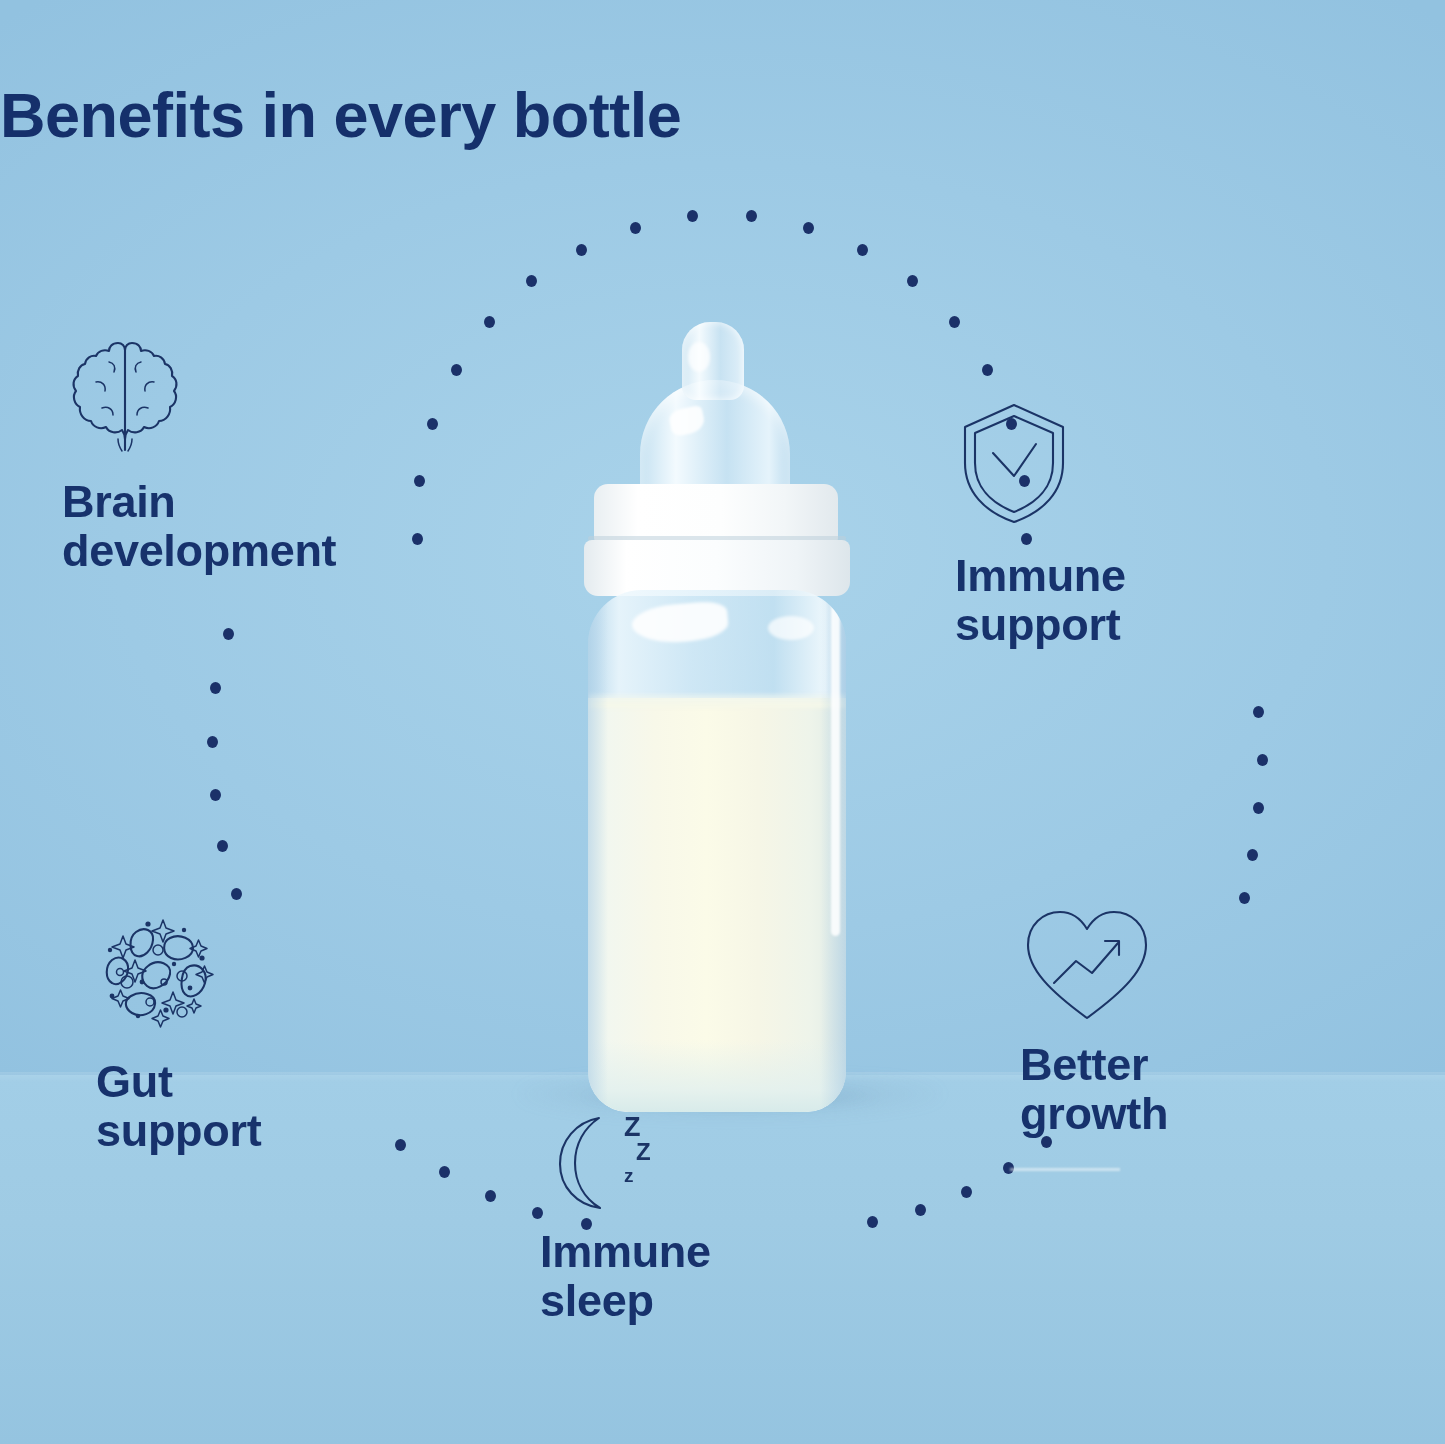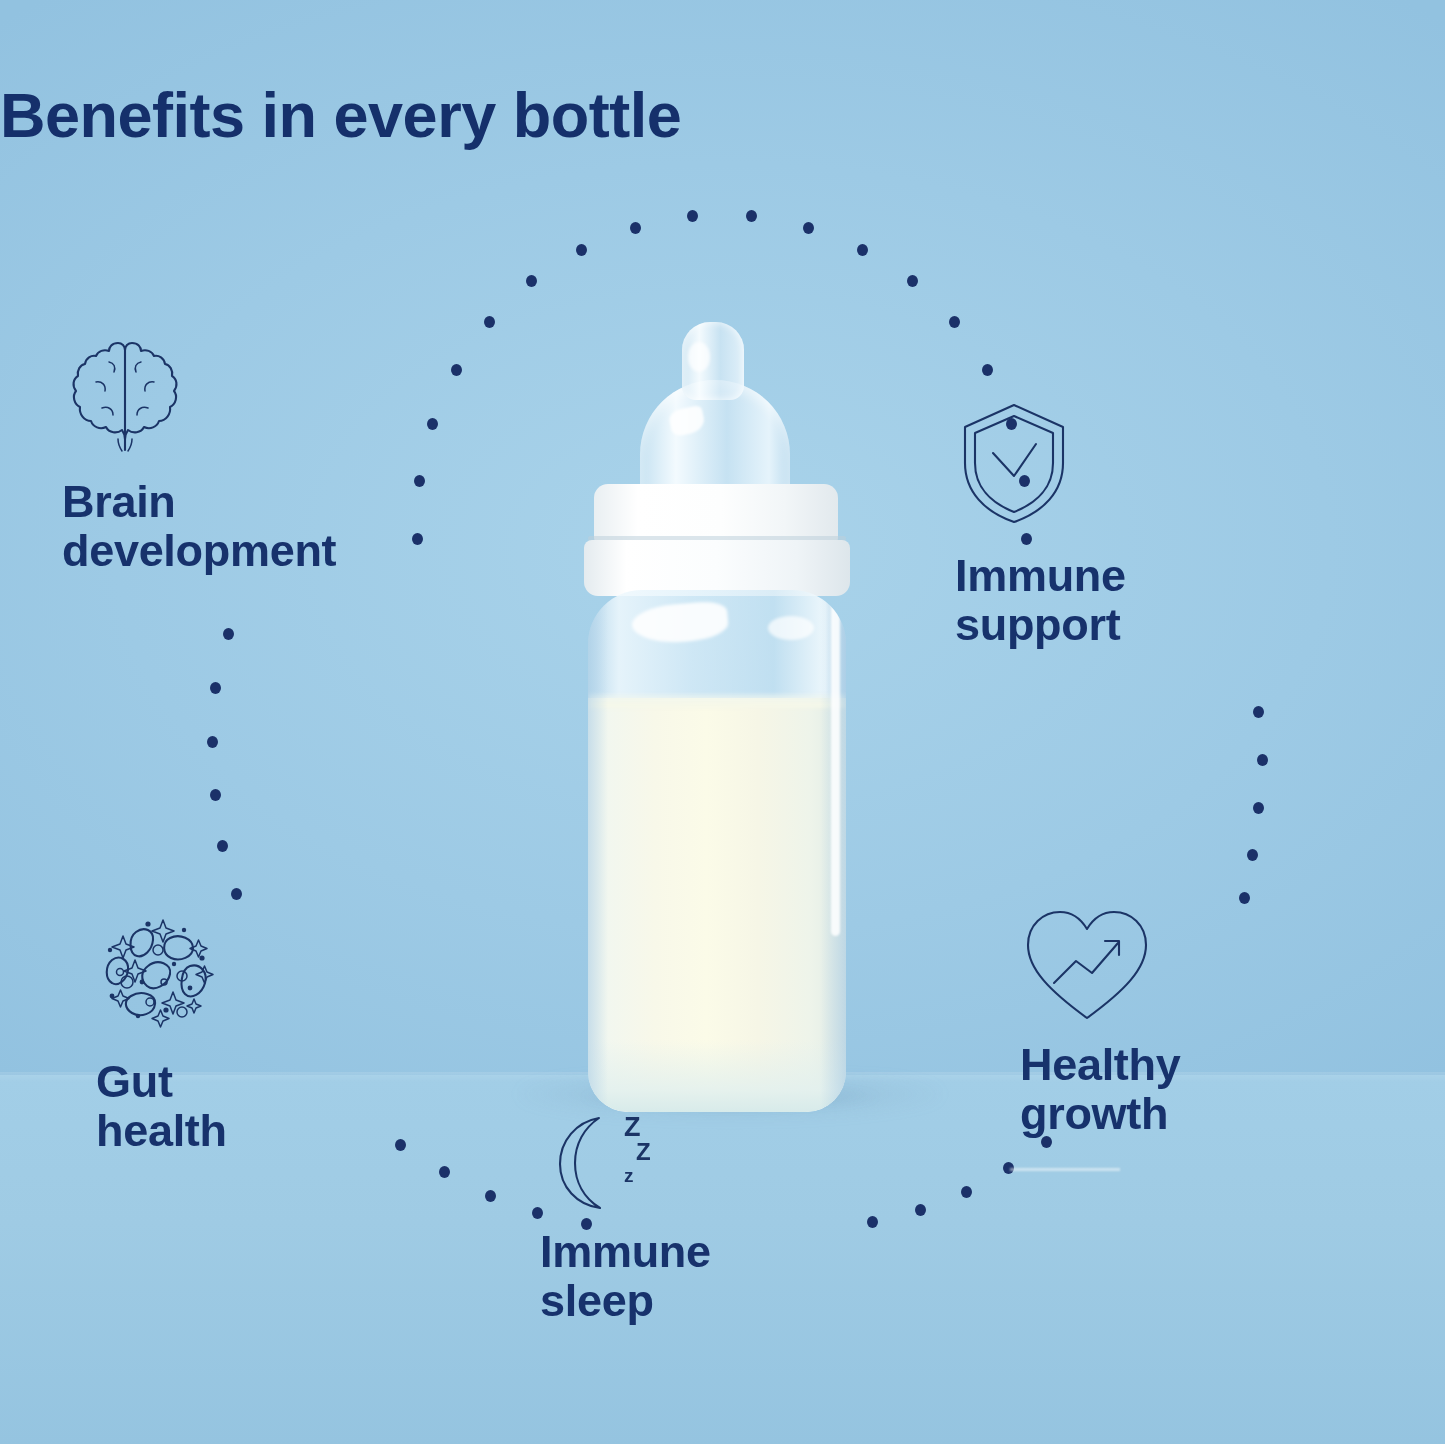--- a/index.html
+++ b/index.html
@@ -358,32 +358,32 @@
         <circle class="dotfill" cx="94" cy="80" r="2.4"></circle>
         <circle class="dotfill" cx="70" cy="102" r="2.6"></circle>
         <circle class="dotfill" cx="42" cy="108" r="2.2"></circle>
         <circle class="dotfill" cx="16" cy="88" r="2.4"></circle>
         <circle class="dotfill" cx="14" cy="42" r="2.2"></circle>
         <circle class="dotfill" cx="46" cy="74" r="2.4"></circle>
         <circle class="dotfill" cx="78" cy="56" r="2.2"></circle>
       </svg>
     </span>
     <span class="label">Gut
-health</span>
+support</span>
   </div>
 
   <div class="benefit" id="b-growth">
     <span class="icon">
       <svg class="ic" width="134" height="120" viewBox="0 0 134 120" aria-hidden="true">
         <path d="M67 113 C30 86 8 64 8 40 C8 20 23 7 40 7 C52 7 61 14 67 24 C73 14 82 7 94 7 C111 7 126 20 126 40 C126 64 104 86 67 113 Z"></path>
         <polyline points="34,78 56,56 72,68 98,38"></polyline>
         <polyline points="85,36 99,36 99,50"></polyline>
       </svg>
     </span>
-    <span class="label">Healthy
+    <span class="label">Better
 growth</span>
   </div>
 
   <div class="benefit" id="b-sleep">
     <span class="icon">
       <svg class="ic" width="144" height="104" viewBox="0 0 144 104" aria-hidden="true">
         <path d="M59 8 C36 12 20 31 20 54 C20 77 37 95 60 98 C44 88 35 72 35 53 C35 34 44 18 59 8 Z"></path>
         <text class="zz" x="84" y="26" font-size="27">Z</text>
         <text class="zz" x="96" y="50" font-size="24">Z</text>
         <text class="zz" x="84" y="72" font-size="19">z</text>

